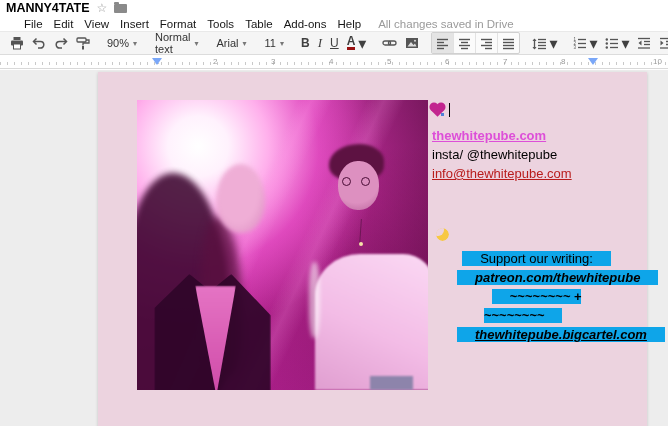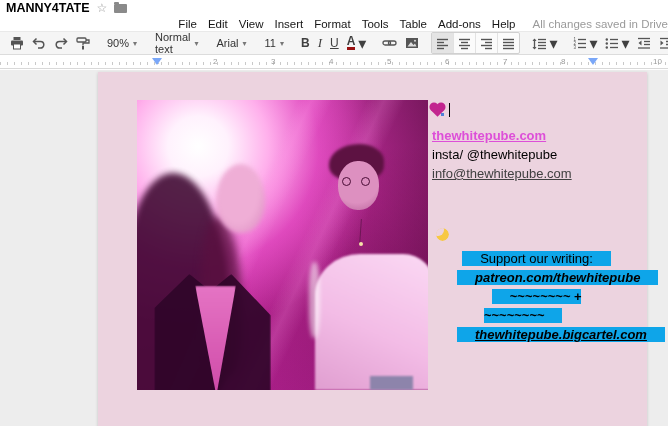--- a/index.html
+++ b/index.html
@@ -7,21 +7,21 @@
   body { font-family:"Liberation Sans","DejaVu Sans",sans-serif; background:#fff; position:relative; }
 
   
   .titlebar { position:absolute; top:0; left:0; right:0; height:16px; background:#fff; display:flex; align-items:center; padding-left:6px; gap:7px; }
   .doc-title { font-size:12.5px; font-weight:700; color:#000; }
   .star { color:#9a9a9a; font-size:12px; line-height:12px; }
   .folder { width:13px; height:9px; background:#8a8a8a; border-radius:1px; position:relative; margin-top:1px; }
   .folder:before { content:""; position:absolute; top:-2px; left:0; width:5px; height:2px; background:#8a8a8a; border-radius:1px 1px 0 0; }
 
   
-  .menubar { position:absolute; top:16px; left:0; right:0; height:15px; display:flex; align-items:center; padding-left:14px; gap:11px; font-size:11.5px; color:#161616;justify-content:flex-end; }
+  .menubar { position:absolute; top:16px; left:0; right:0; height:15px; display:flex; align-items:center; padding-left:24px; gap:11px; font-size:11.5px; color:#161616; }
   .menubar .mitem { cursor:default; }
   .menu-status { color:#9a9a9a; margin-left:6px; }
 
   
   .toolbar { position:absolute; top:31px; left:0; right:0; height:24px; background:#f5f5f5; border-top:1px solid #e9e9e9; border-bottom:1px solid #dcdcdc; display:flex; align-items:center; padding-left:6px;justify-content:space-between; }
   .tbtn { height:20px; display:flex; align-items:center; justify-content:center; padding:0 4px; border-radius:2px; color:#404040; }
   .tbtn svg { display:block; }
   .sep { width:1px; height:16px; background:#dcdcdc; margin:0 4px; }
   .dd { display:flex; align-items:center; gap:4px; font-size:11px; color:#333; padding:0 5px; }
   .dd .caret { font-size:8px; color:#777; }
@@ -72,21 +72,21 @@
 
   
   .textcol { position:absolute; left:334px; top:28px; width:182px; font-size:13px; line-height:19px; color:#000; }
   .emoji-line { height:20px; display:flex; align-items:center; gap:2px; margin-bottom:6px; }
   .heart { position:relative; width:9px; height:9px; background:#c2258f; transform:rotate(-45deg); margin-left:1px; }
   .heart:before, .heart:after { content:""; position:absolute; width:9px; height:9px; background:#c2258f; border-radius:50%; }
   .heart:before { top:-5px; left:0; } .heart:after { top:0; left:5px; }
   .arrow-dot { width:3px; height:3px; background:#4f7fd9; margin-top:8px; margin-left:-3px; }
   .cursor { width:1px; height:14px; background:#000; margin-left:3px; }
   .link-pink { color:#dd4fd8; text-decoration:underline;font-weight:bold; }
-  .link-blue { color:#404040; text-decoration:underline; }
+  .link-blue { color:#b91c1c; text-decoration:underline; }
 
   .supportcol { position:absolute; left:332px; top:155px; width:186px; font-size:13px; line-height:19px; text-align:center; color:#000; }
   .moon-line { text-align:left; height:20px; position:relative; margin-bottom:2px; }
   .moon { position:relative; width:13px; height:13px; margin-left:6px; overflow:hidden; border-radius:50%; }
   .moon:before { content:""; position:absolute; inset:0; border-radius:50%; background:#f7c843; }
   .moon:after { content:""; position:absolute; left:-4px; top:-4px; width:12px; height:12px; border-radius:50%; background:#ecd3df; }
   .hl { background:#0ea5e9; padding:0 18px;margin-left:27px; }
   .bi { font-weight:700; font-style:italic; }
   .shop-link { font-weight:700; font-style:italic; text-decoration:underline; color:#000; }
 </style>

